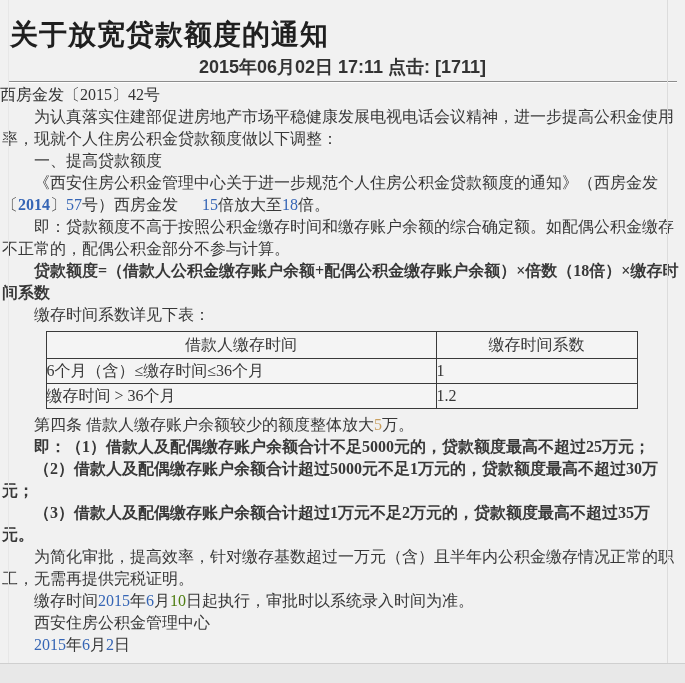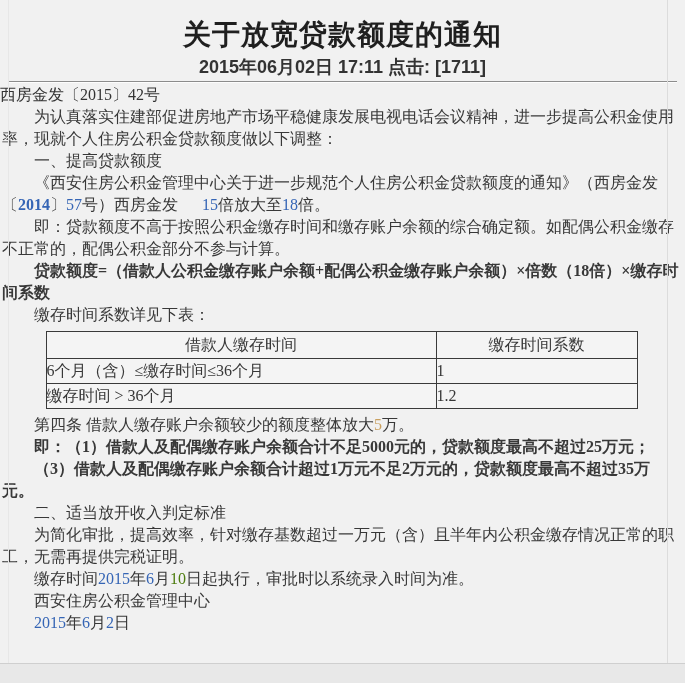--- a/index.html
+++ b/index.html
@@ -9,21 +9,20 @@
     background:#f1f1f1;
     overflow:hidden;
     font-family:"Liberation Serif","DejaVu Serif",serif;
     color:#383838;
   }
   .edge{position:absolute;top:0;bottom:0;width:1px;background:#e0e0e0;}
   .edge.left{left:8px;background:#e7e7e7;}
   .edge.right{left:667px;background:#dcdcdc;}
   .doc-title{
     margin:20px 10px 0 10px;
-    text-align:center;
     font-size:28px;
     font-weight:bold;
     color:#1f1f1f;
     letter-spacing:1px;
     line-height:30px;
   }
   .meta-line{
     margin-top:10px;
     text-align:center;
     font-size:18px;
@@ -124,22 +123,22 @@
           <tr>
             <td>缴存时间 &gt; 36个月</td>
             <td>1.2</td>
           </tr>
         </tbody>
     </table>
 
     <div>
         <p><span>第四条 借款人缴存账户余额较少的额度整体放大</span><span style="color: rgb(201, 160, 96);">5</span><span>万。</span></p>
         <p class="bold"><span>即：（1）借款人及配偶缴存账户余额合计不足5000元的，贷款额度最高不超过25万元；</span></p>
+        <p class="bold"><span>（2）借款人及配偶缴存账户余额合计超过5000元不足1万元的，贷款额度最高不超过30万元；</span></p>
         <p class="bold"><span>（3）借款人及配偶缴存账户余额合计超过1万元不足2万元的，贷款额度最高不超过35万元。</span></p>
-        <p><span>二、适当放开收入判定标准</span></p>
         <p><span>为简化审批，提高效率，针对缴存基数超过一万元（含）且半年内公积金缴存情况正常的职工，无需再提供完税证明。</span></p>
         <p><span>缴存时间</span><span style="color: rgb(53, 101, 181);">2015</span><span>年</span><span style="color: rgb(53, 101, 181);">6</span><span>月</span><span style="color: #4d7c0f;">10</span><span>日起执行，审批时以系统录入时间为准。</span></p>
         <p><span>西安住房公积金管理中心</span></p>
         <p><span style="color: rgb(53, 101, 181);">2015</span><span>年</span><span style="color: rgb(53, 101, 181);">6</span><span>月</span><span style="color: rgb(53, 101, 181);">2</span><span>日</span></p>
       </div>
   </div>
 
   <div class="footer-bar"></div>
 </div>
 

